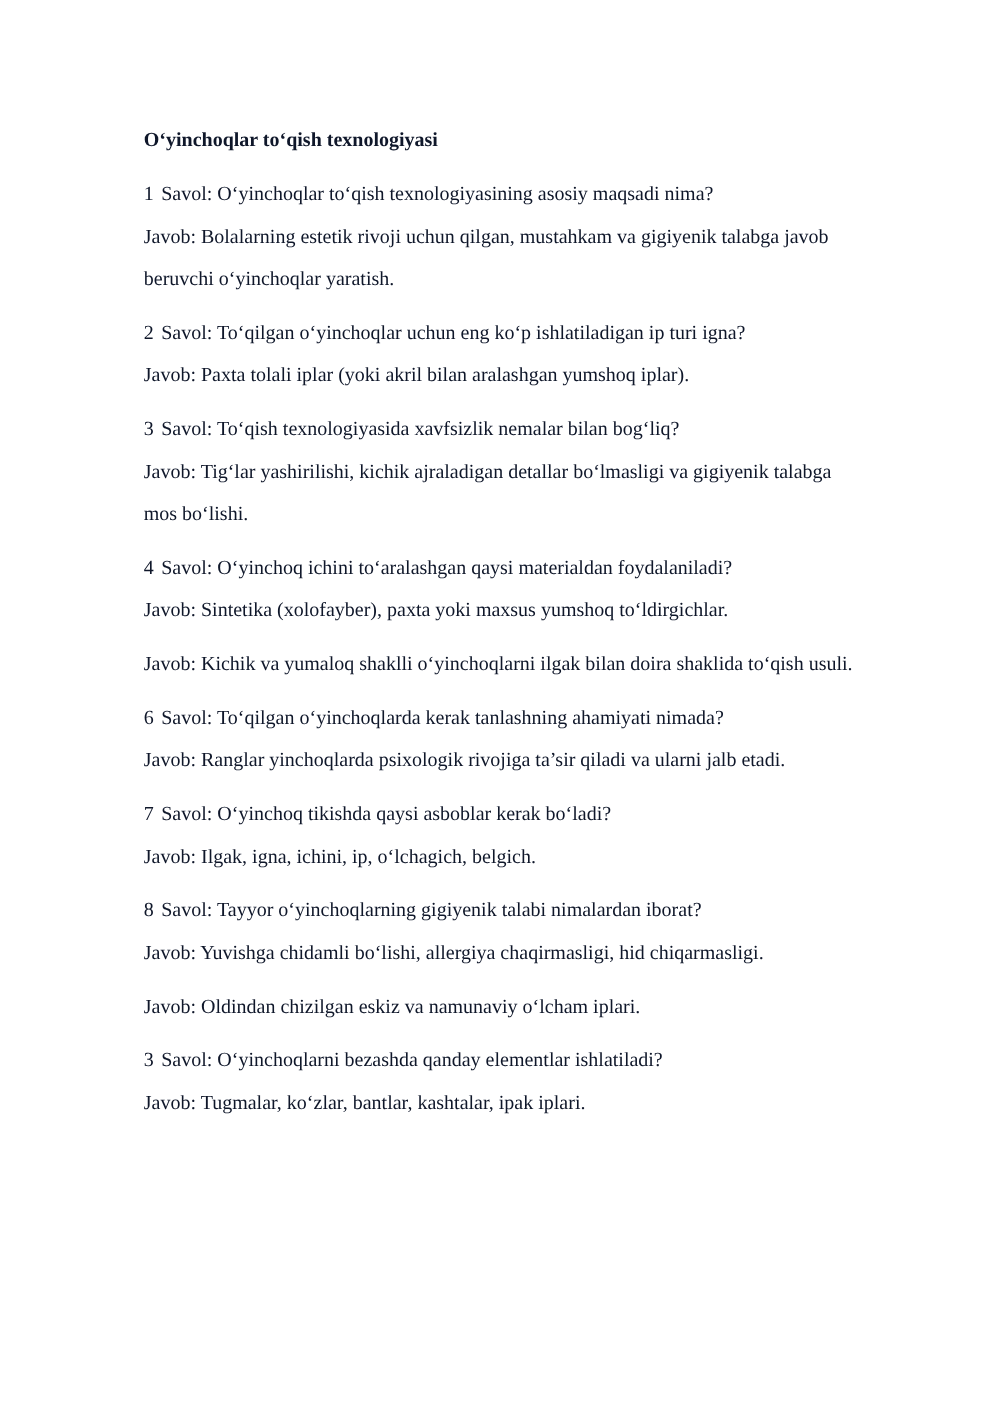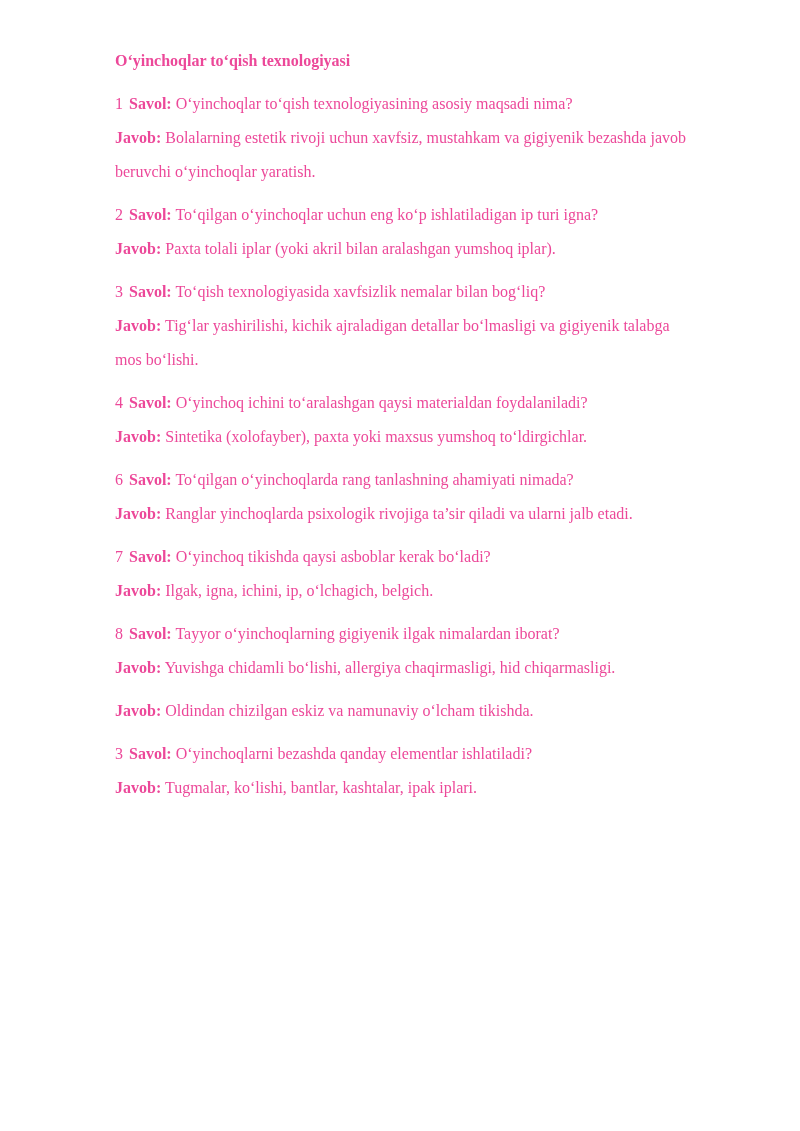--- a/index.html
+++ b/index.html
@@ -6,93 +6,94 @@
     margin: 0;
     padding: 0;
     background: #ffffff;
   }
   .page {
     position: relative;
     width: 752px;
     height: 1131px;
     box-sizing: border-box;
     background: #ffffff;
-    padding: 44px 58px 0 115px;
+    padding: 96px 58px 0 115px;
     font-family: "Liberation Serif", serif;
     font-size: 16px;
-    color: #ec4899;
+    color: #0f172a;
     overflow: hidden;
   }
   .title {
     font-size: 16px;
     font-weight: bold;
     line-height: 34px;
     margin: 0 0 9px 0;
   }
   .qa {
     margin: 0 0 9px 0;
   }
   .qa p {
     margin: 0;
     line-height: 34px;
   }
   .num {
     margin-right: 6px;
   }
   strong {
-    font-weight: bold;
+    font-weight: normal;
   }
 </style>
 </head>
 <body>
 
 <div class="page">
 
   <h1 class="title">O‘yinchoqlar to‘qish texnologiyasi</h1>
 
   <div class="qa">
     <p><span class="num">1</span><strong>Savol:</strong> <span>O‘yinchoqlar to‘qish texnologiyasining asosiy maqsadi nima?</span></p>
-    <p><strong>Javob:</strong> <span>Bolalarning estetik rivoji uchun xavfsiz, mustahkam va gigiyenik bezashda javob beruvchi o‘yinchoqlar yaratish.</span></p>
+    <p><strong>Javob:</strong> <span>Bolalarning estetik rivoji uchun qilgan, mustahkam va gigiyenik talabga javob beruvchi o‘yinchoqlar yaratish.</span></p>
   </div>
 
   <div class="qa">
     <p><span class="num">2</span><strong>Savol:</strong> <span>To‘qilgan o‘yinchoqlar uchun eng ko‘p ishlatiladigan ip turi igna?</span></p>
     <p><strong>Javob:</strong> <span>Paxta tolali iplar (yoki akril bilan aralashgan yumshoq iplar).</span></p>
   </div>
 
   <div class="qa">
     <p><span class="num">3</span><strong>Savol:</strong> <span>To‘qish texnologiyasida xavfsizlik nemalar bilan bog‘liq?</span></p>
     <p><strong>Javob:</strong> <span>Tig‘lar yashirilishi, kichik ajraladigan detallar bo‘lmasligi va gigiyenik talabga mos bo‘lishi.</span></p>
   </div>
 
   <div class="qa">
     <p><span class="num">4</span><strong>Savol:</strong> <span>O‘yinchoq ichini to‘aralashgan qaysi materialdan foydalaniladi?</span></p>
     <p><strong>Javob:</strong> <span>Sintetika (xolofayber), paxta yoki maxsus yumshoq to‘ldirgichlar.</span></p>
   </div>
 
   <div class="qa">
+    <p><strong>Javob:</strong> <span>Kichik va yumaloq shaklli o‘yinchoqlarni ilgak bilan doira shaklida to‘qish usuli.</span></p>
   </div>
 
   <div class="qa">
-    <p><span class="num">6</span><strong>Savol:</strong> <span>To‘qilgan o‘yinchoqlarda rang tanlashning ahamiyati nimada?</span></p>
+    <p><span class="num">6</span><strong>Savol:</strong> <span>To‘qilgan o‘yinchoqlarda kerak tanlashning ahamiyati nimada?</span></p>
     <p><strong>Javob:</strong> <span>Ranglar yinchoqlarda psixologik rivojiga ta’sir qiladi va ularni jalb etadi.</span></p>
   </div>
 
   <div class="qa">
     <p><span class="num">7</span><strong>Savol:</strong> <span>O‘yinchoq tikishda qaysi asboblar kerak bo‘ladi?</span></p>
     <p><strong>Javob:</strong> <span>Ilgak, igna, ichini, ip, o‘lchagich, belgich.</span></p>
   </div>
 
   <div class="qa">
-    <p><span class="num">8</span><strong>Savol:</strong> <span>Tayyor o‘yinchoqlarning gigiyenik ilgak nimalardan iborat?</span></p>
+    <p><span class="num">8</span><strong>Savol:</strong> <span>Tayyor o‘yinchoqlarning gigiyenik talabi nimalardan iborat?</span></p>
     <p><strong>Javob:</strong> <span>Yuvishga chidamli bo‘lishi, allergiya chaqirmasligi, hid chiqarmasligi.</span></p>
   </div>
 
   <div class="qa">
-    <p><strong>Javob:</strong> <span>Oldindan chizilgan eskiz va namunaviy o‘lcham tikishda.</span></p>
+    <p><strong>Javob:</strong> <span>Oldindan chizilgan eskiz va namunaviy o‘lcham iplari.</span></p>
   </div>
 
   <div class="qa">
     <p><span class="num">3</span><strong>Savol:</strong> <span>O‘yinchoqlarni bezashda qanday elementlar ishlatiladi?</span></p>
-    <p><strong>Javob:</strong> <span>Tugmalar, ko‘lishi, bantlar, kashtalar, ipak iplari.</span></p>
+    <p><strong>Javob:</strong> <span>Tugmalar, ko‘zlar, bantlar, kashtalar, ipak iplari.</span></p>
   </div>
 
 </div>
 
 </body></html>

